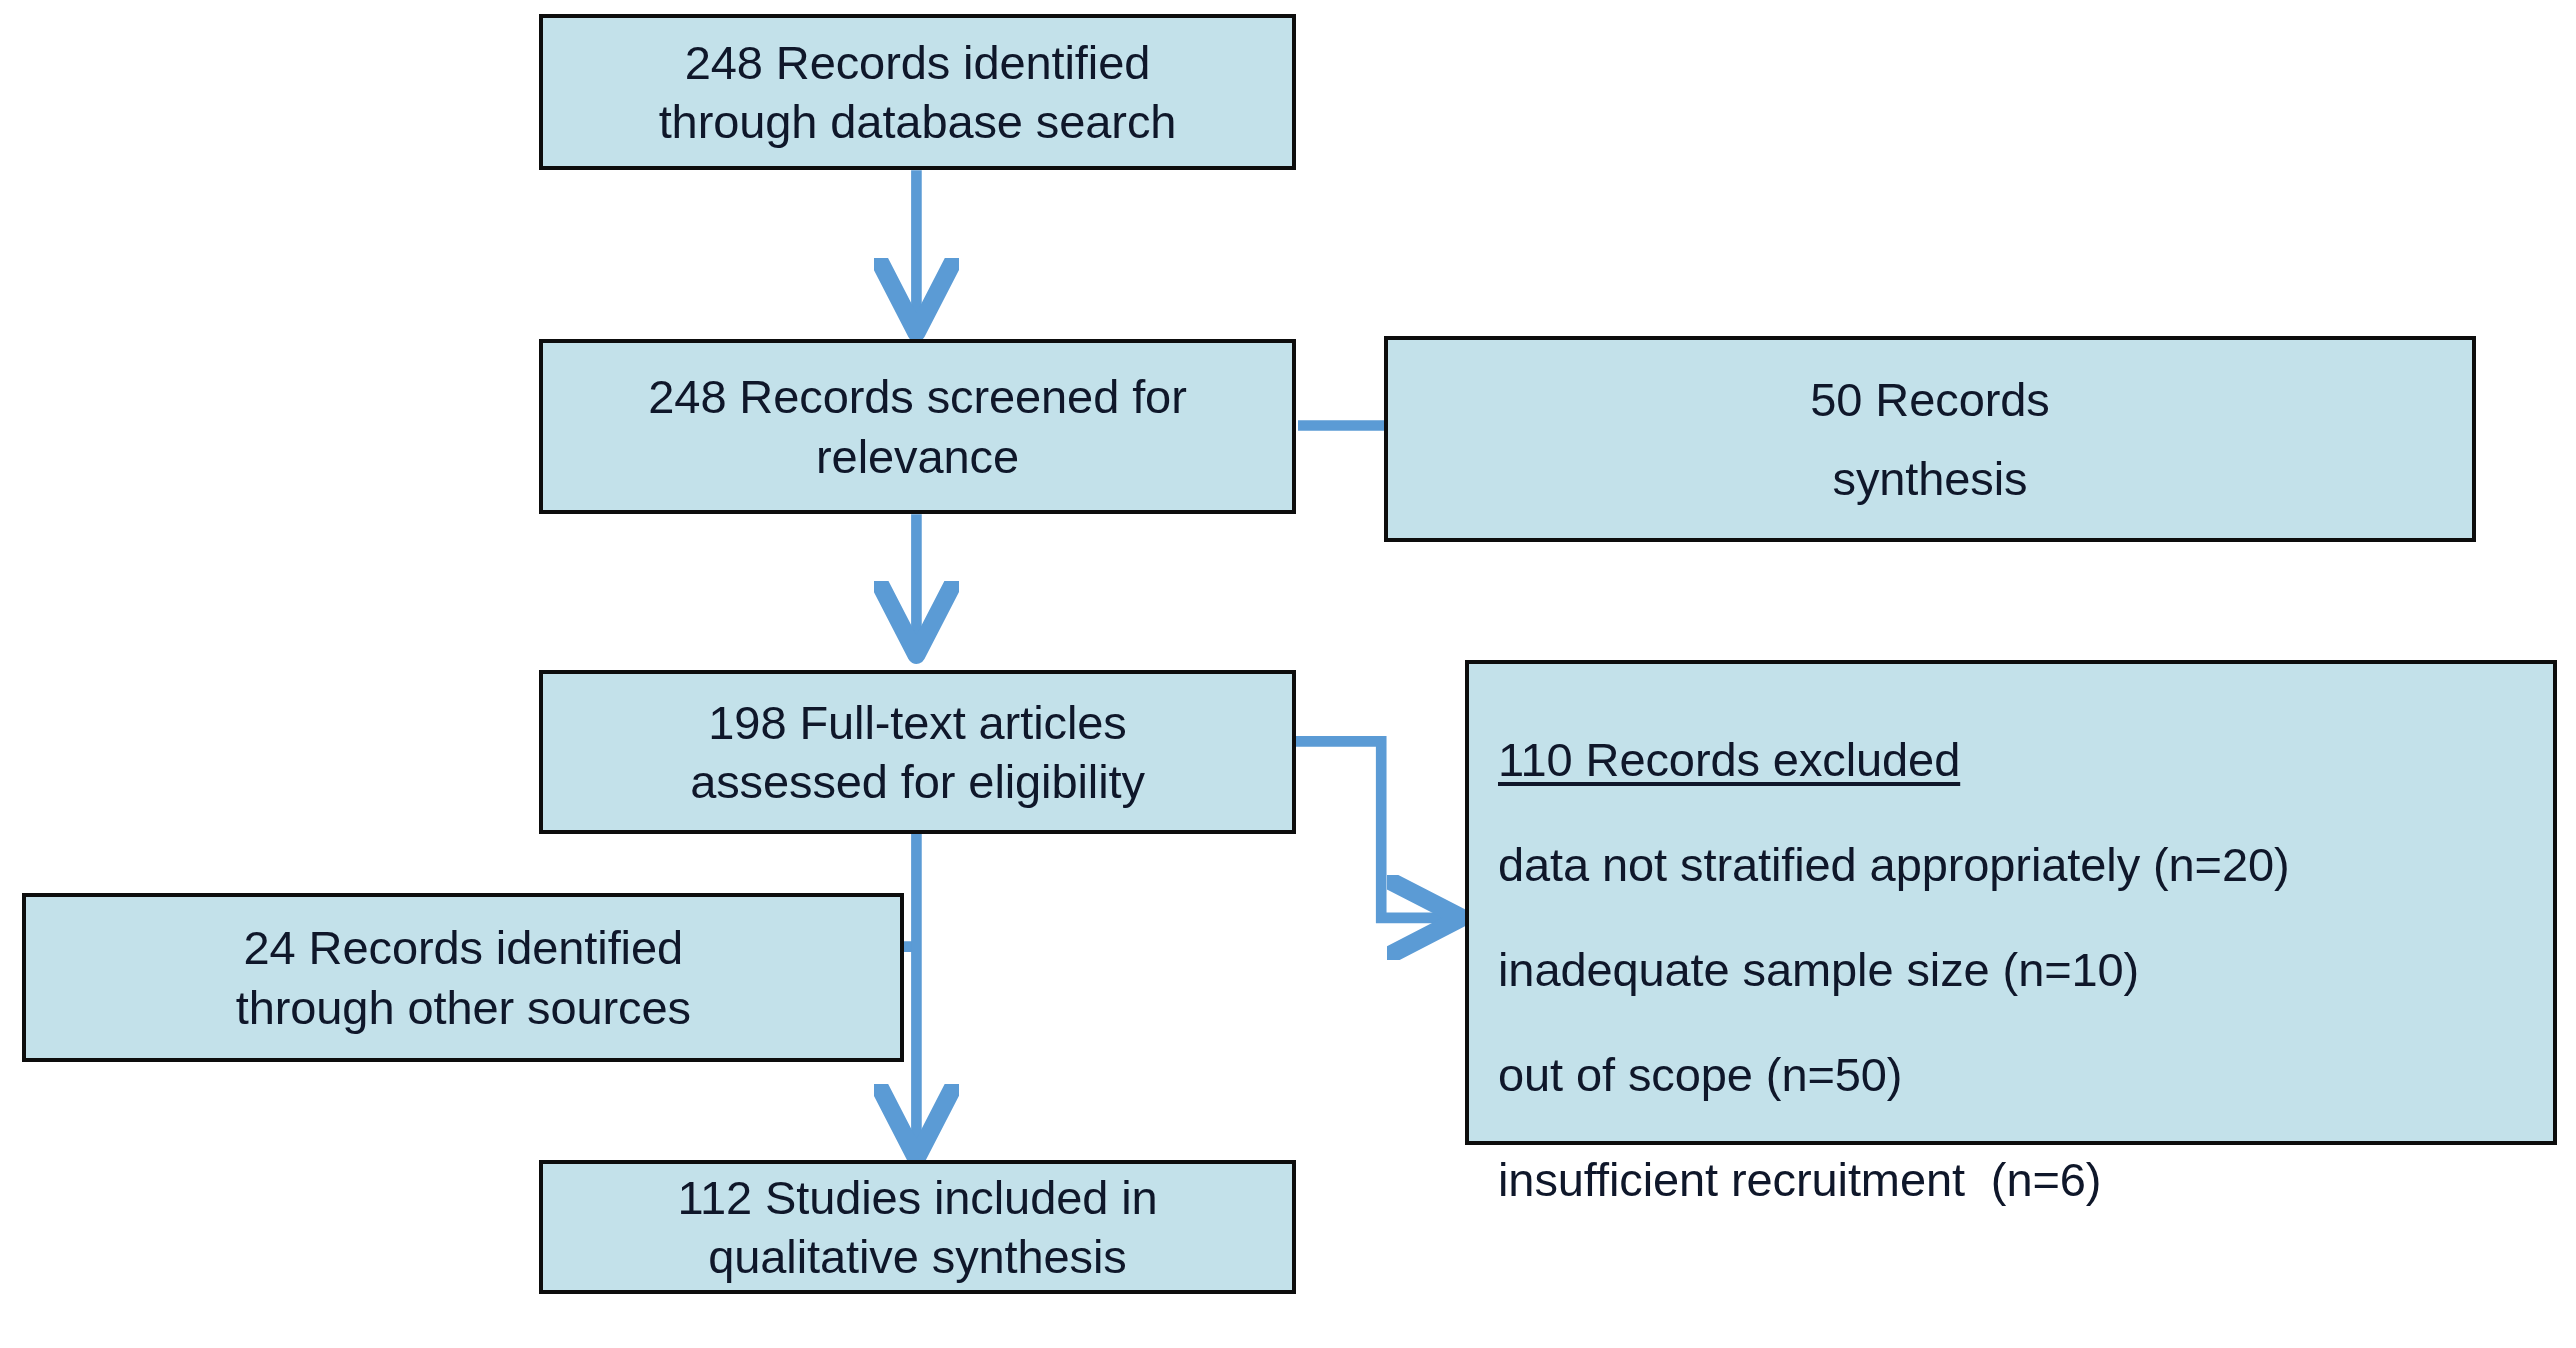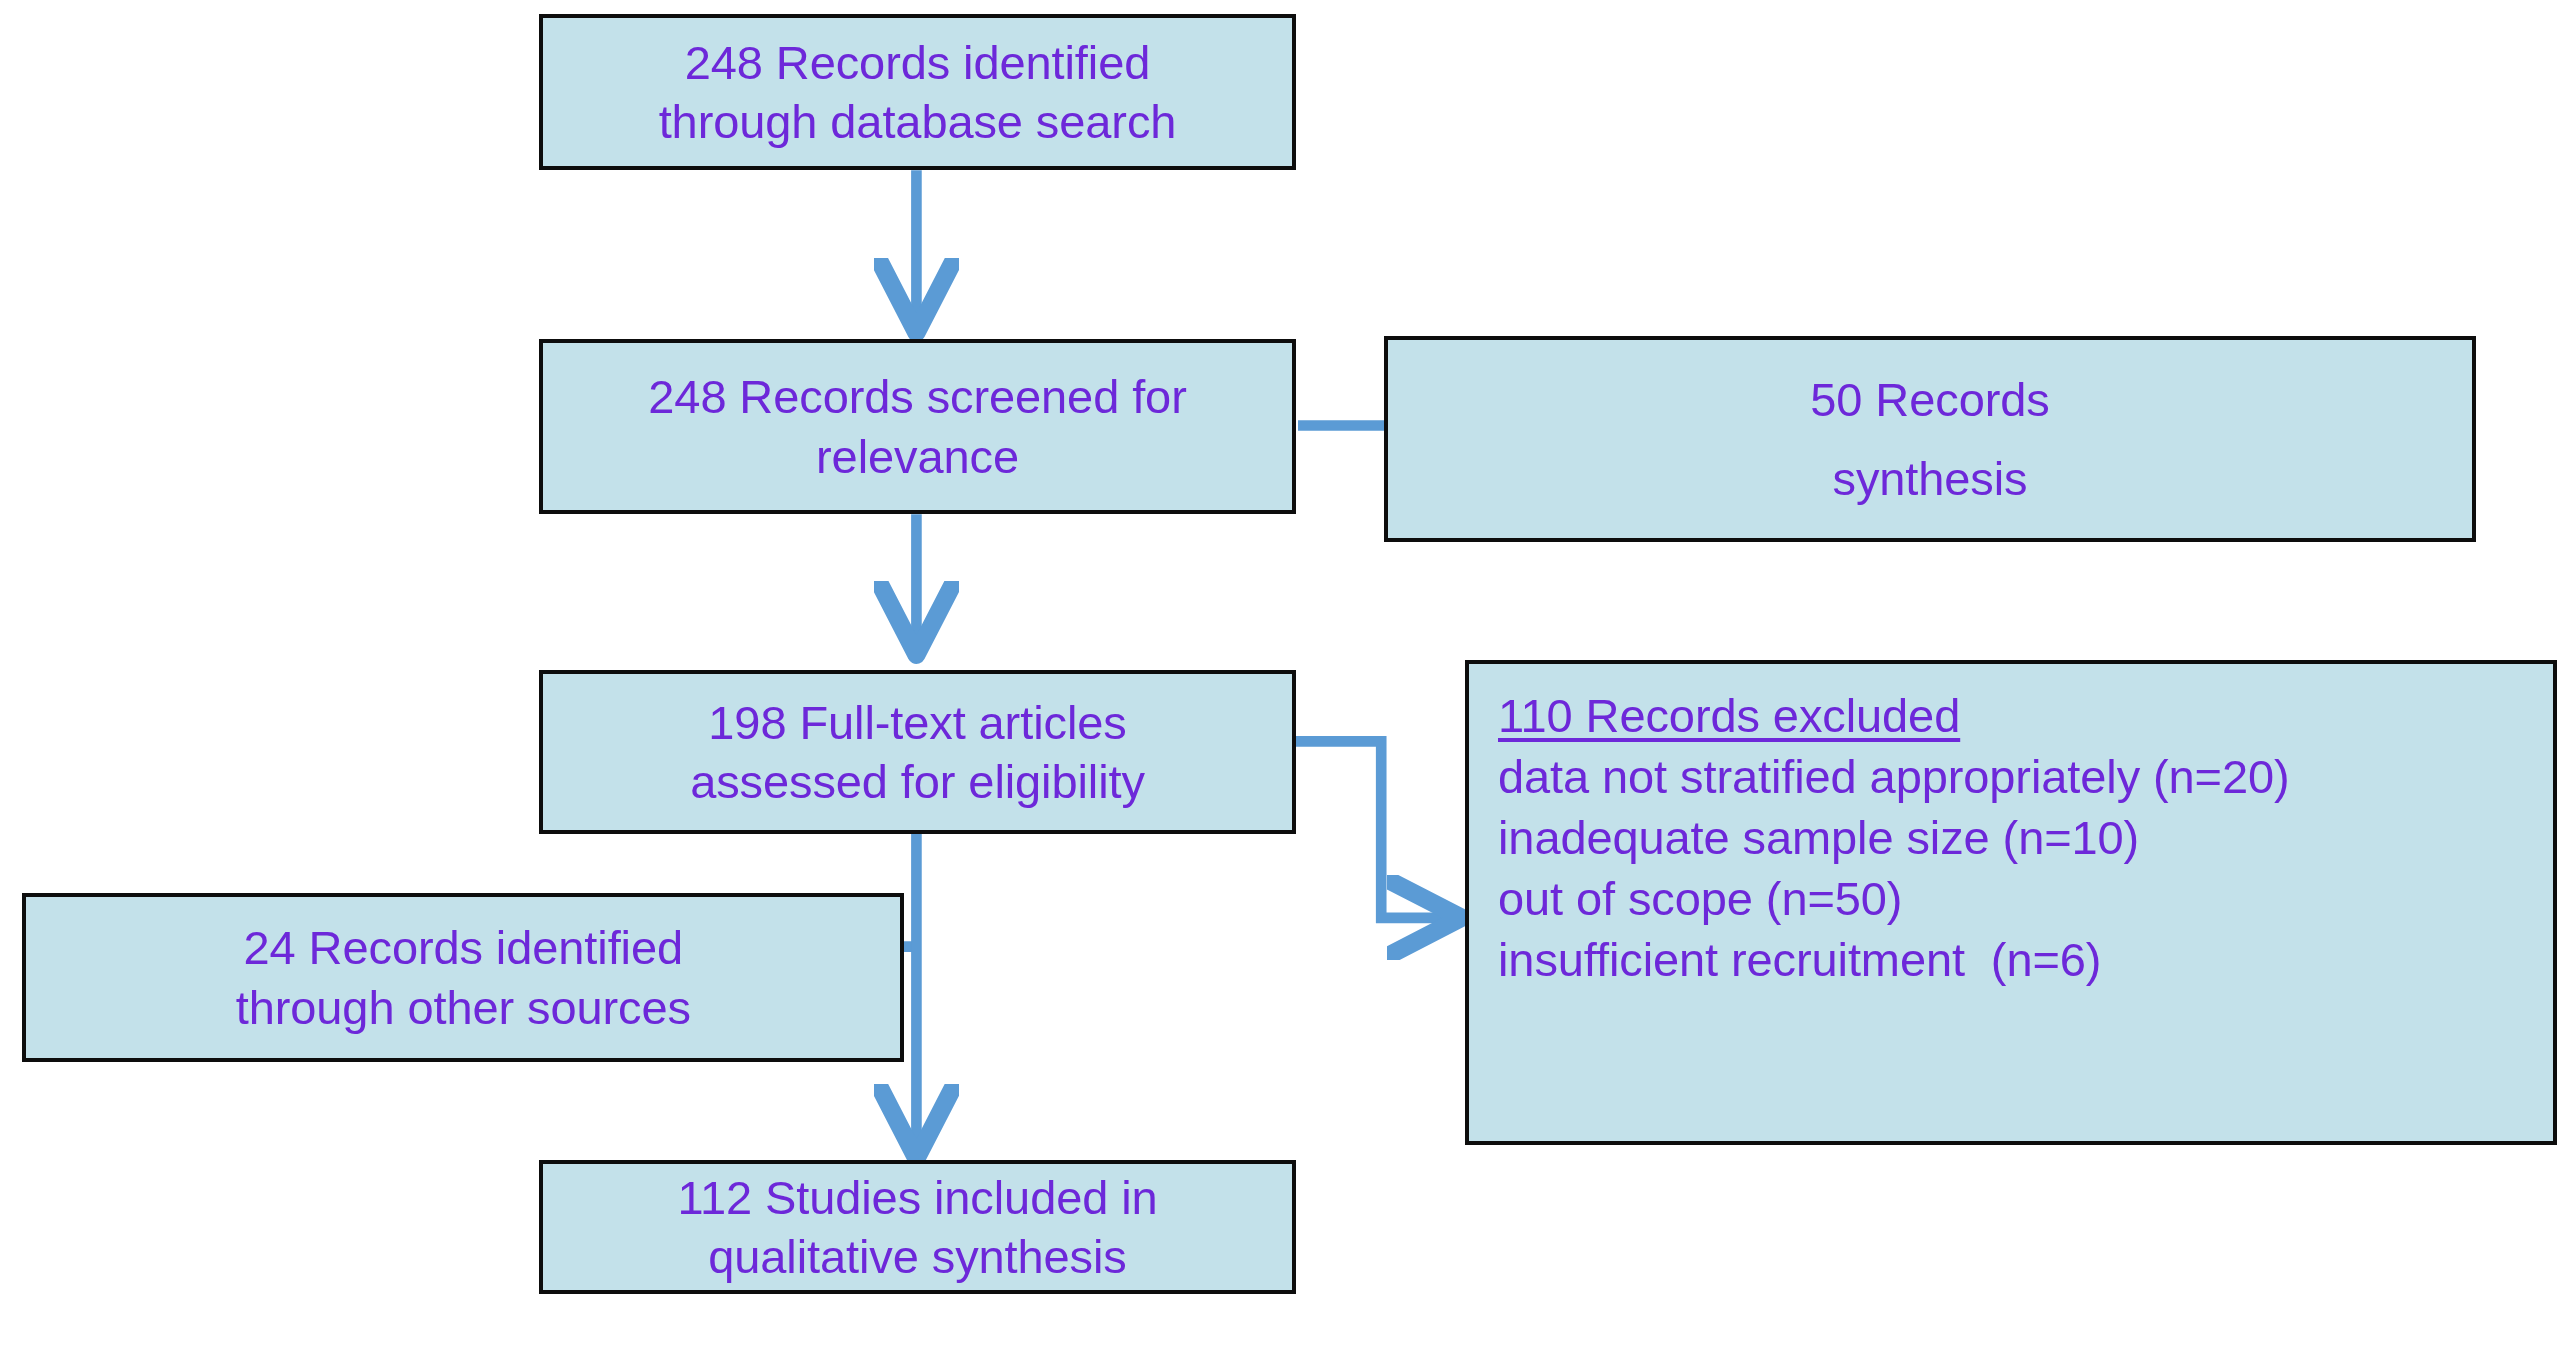--- a/index.html
+++ b/index.html
@@ -37,28 +37,29 @@
     justify-content: center;
   }
   .node-box.align-left {
     align-items: flex-start;
     justify-content: flex-start;
     padding: 21px 0 0 29px;
   }
   .node-line {
     font-size: 47px;
     line-height: 1.26;
-    color: #6d28d9;
+    color: #0f172a;
     white-space: pre;
     text-align: center;
     letter-spacing: -0.1px;
   }
   .node-box.align-left .node-line {
     text-align: right;
     line-height: 1.30;
+    margin-top: 44px;
   }
   .node-line.underlined {
     text-decoration: underline;
     text-decoration-thickness: 3.8px;
     text-underline-offset: 6.3px;
   }
 </style>
 </head>
 <body>
 

